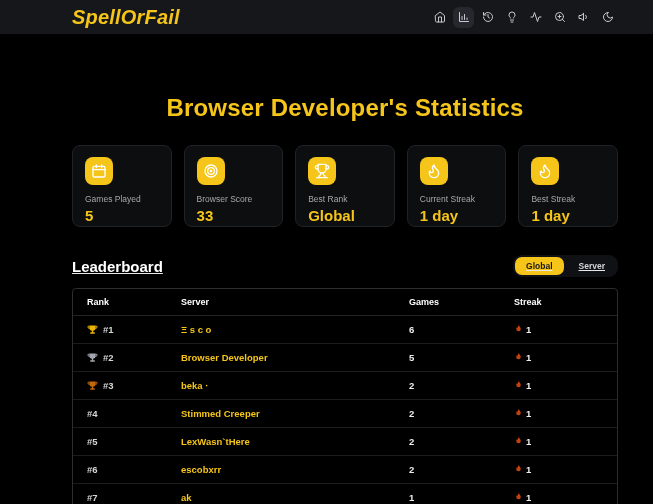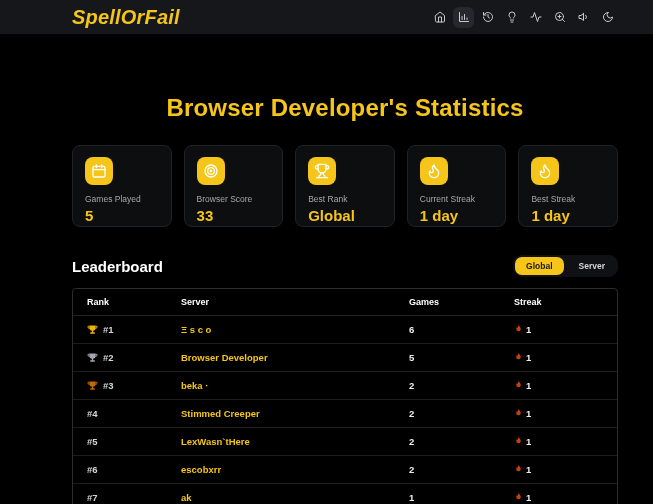--- a/index.html
+++ b/index.html
@@ -50,21 +50,21 @@
     border:1px solid var(--card-border);border-radius:8px;padding:11px 12px;
   }
   .card-icon{
     width:28px;height:28px;border-radius:8px;background:var(--accent);
     display:flex;align-items:center;justify-content:center;
   }
   .card-icon svg{width:16px;height:16px;stroke:#fff;fill:none;stroke-width:2;stroke-linecap:round;stroke-linejoin:round;}
   .card-label{margin-top:9px;font-size:8.5px;color:var(--muted);}
   .card-value{margin-top:3px;font-size:15px;font-weight:bold;color:var(--accent);}
   
-  .lb-head{margin-top:28px;display:flex;align-items:center;justify-content:space-between;}
+  .lb-head{margin-top:28px;display:flex;align-items:center;justify-content:space-between;text-decoration:underline;}
   .lb-head h2{font-size:15px;font-weight:800;color:#ffffff;}
   .scope{display:flex;align-items:center;gap:4px;background:#101114;border-radius:9px;padding:2px;}
   .scope button{
     border:none;border-radius:7px;padding:4px 11px;font-size:8.5px;font-weight:bold;
     cursor:pointer;font-family:inherit;
   }
   .scope .on{background:var(--accent);color:#191919;}
   .scope .off{background:transparent;color:#d4d4d4;}
   .lb-table-wrap{
     margin-top:11px;border:1px solid var(--table-border);border-radius:4px;overflow:hidden;

